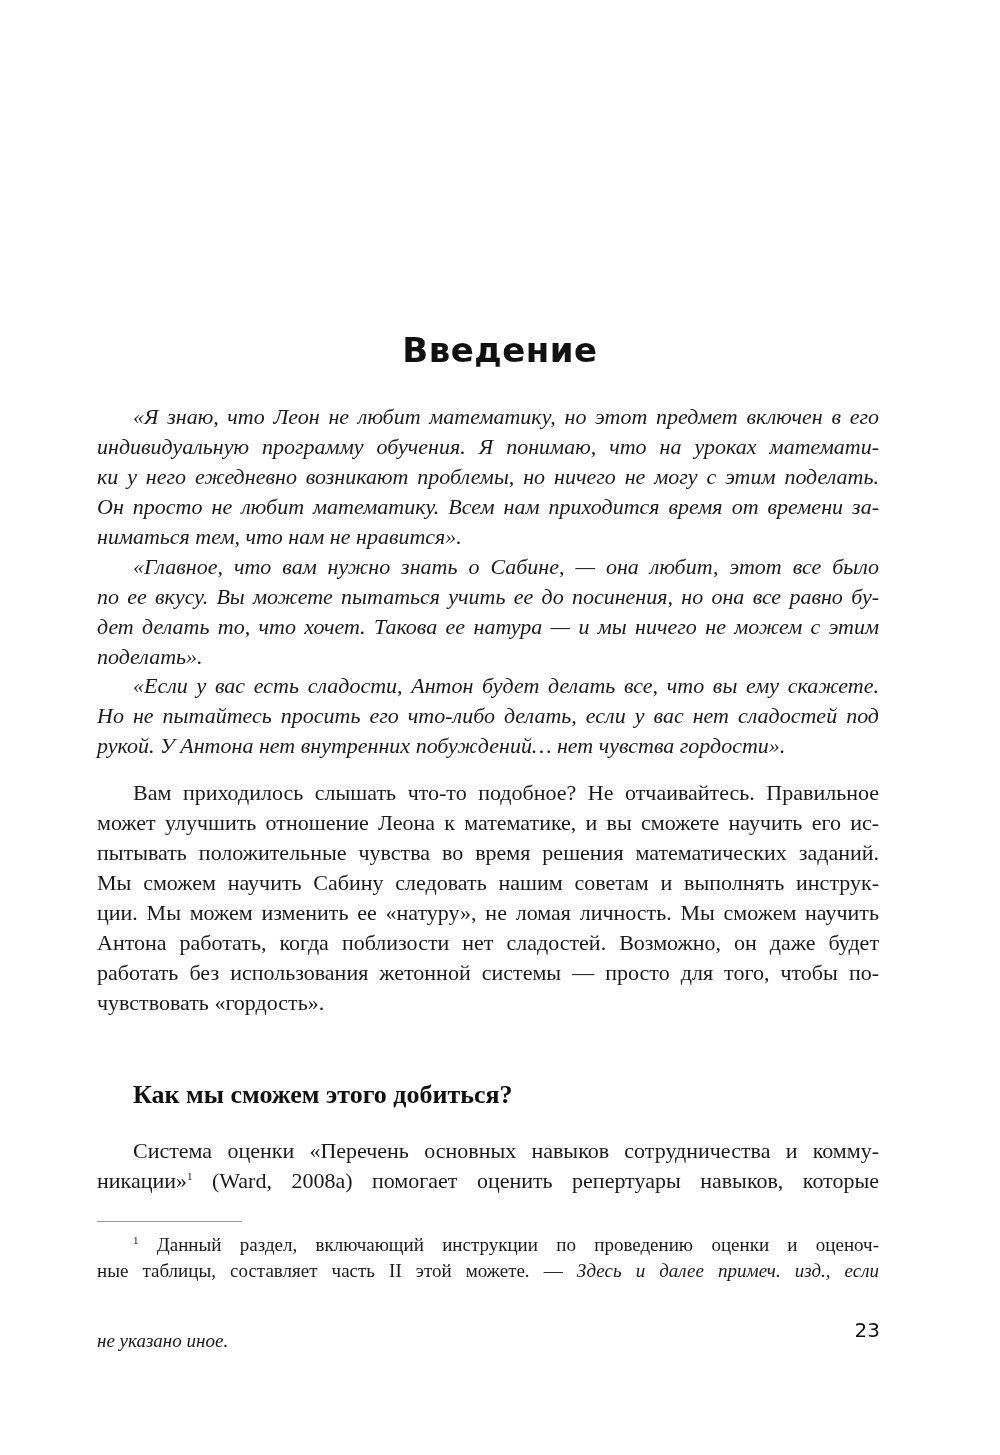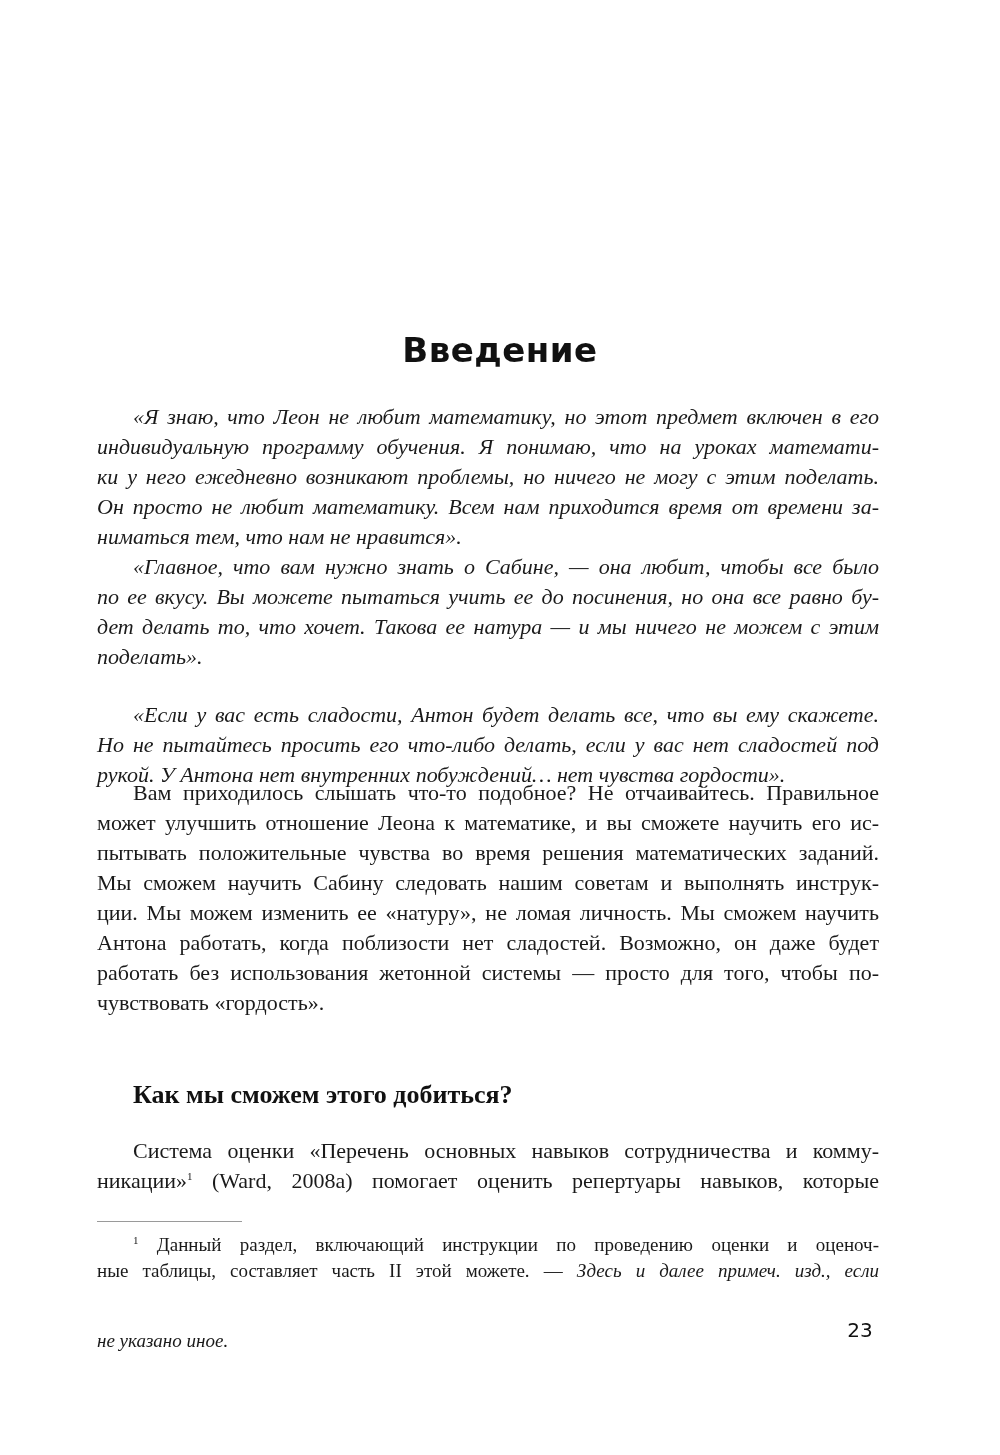--- a/index.html
+++ b/index.html
@@ -27,47 +27,47 @@
     .rule { position: absolute; left: 97px; top: 1221px; width: 145px; height: 1px; background: #9a9a9a; }
     .fnline {
       height: 26px; line-height: 26px; white-space: nowrap;
       font-family: "Liberation Serif", serif; font-size: 19px;
       text-align: justify; text-align-last: justify;
     }
     .fnline.last { text-align-last: left; margin-top: 44px; }
     .fnline.indent { padding-left: 36px; }
     sup { font-size: 11px; line-height: 0; vertical-align: super; }
     .pagenum {
-      position: absolute; left: 840px; top: 1318px; width: 40px; text-align: center;
+      position: absolute; left: 840px; top: 1318px; width: 40px; text-align: right;
       font-family: "DejaVu Sans", sans-serif; font-size: 20px; color: #111;
     }
   </style>
 </head>
 <body>
 
 <div class="page">
 
   <div class="title">Введение</div>
 
   <div class="block it" style="top:402px;">
     <div class="line indent">«Я знаю, что Леон не любит математику, но этот предмет включен в его</div>
     <div class="line">индивидуальную программу обучения. Я понимаю, что на уроках математи-</div>
     <div class="line">ки у него ежедневно возникают проблемы, но ничего не могу с этим поделать.</div>
     <div class="line">Он просто не любит математику. Всем нам приходится время от времени за-</div>
     <div class="line last">ниматься тем, что нам не нравится».</div>
   </div>
 
   <div class="block it" style="top:552px;">
-    <div class="line indent">«Главное, что вам нужно знать о Сабине, — она любит, чтобы все было</div>
+    <div class="line indent">«Главное, что вам нужно знать о Сабине, — она любит, этот все было</div>
     <div class="line">по ее вкусу. Вы можете пытаться учить ее до посинения, но она все равно бу-</div>
     <div class="line">дет делать то, что хочет. Такова ее натура — и мы ничего не можем с этим</div>
     <div class="line last">поделать».</div>
   </div>
 
-  <div class="block it" style="top:671px;margin-top:29px;">
+  <div class="block it" style="top:671px;">
     <div class="line indent">«Если у вас есть сладости, Антон будет делать все, что вы ему скажете.</div>
     <div class="line">Но не пытайтесь просить его что-либо делать, если у вас нет сладостей под</div>
     <div class="line last">рукой. У Антона нет внутренних побуждений… нет чувства гордости».</div>
   </div>
 
   <div class="block" style="top:778px;">
     <div class="line indent">Вам приходилось слышать что-то подобное?  Не отчаивайтесь. Правильное</div>
     <div class="line">может улучшить отношение Леона к математике, и вы сможете научить его ис-</div>
     <div class="line">пытывать положительные чувства во время решения математических заданий.</div>
     <div class="line">Мы сможем научить Сабину следовать нашим советам и выполнять инструк-</div>

